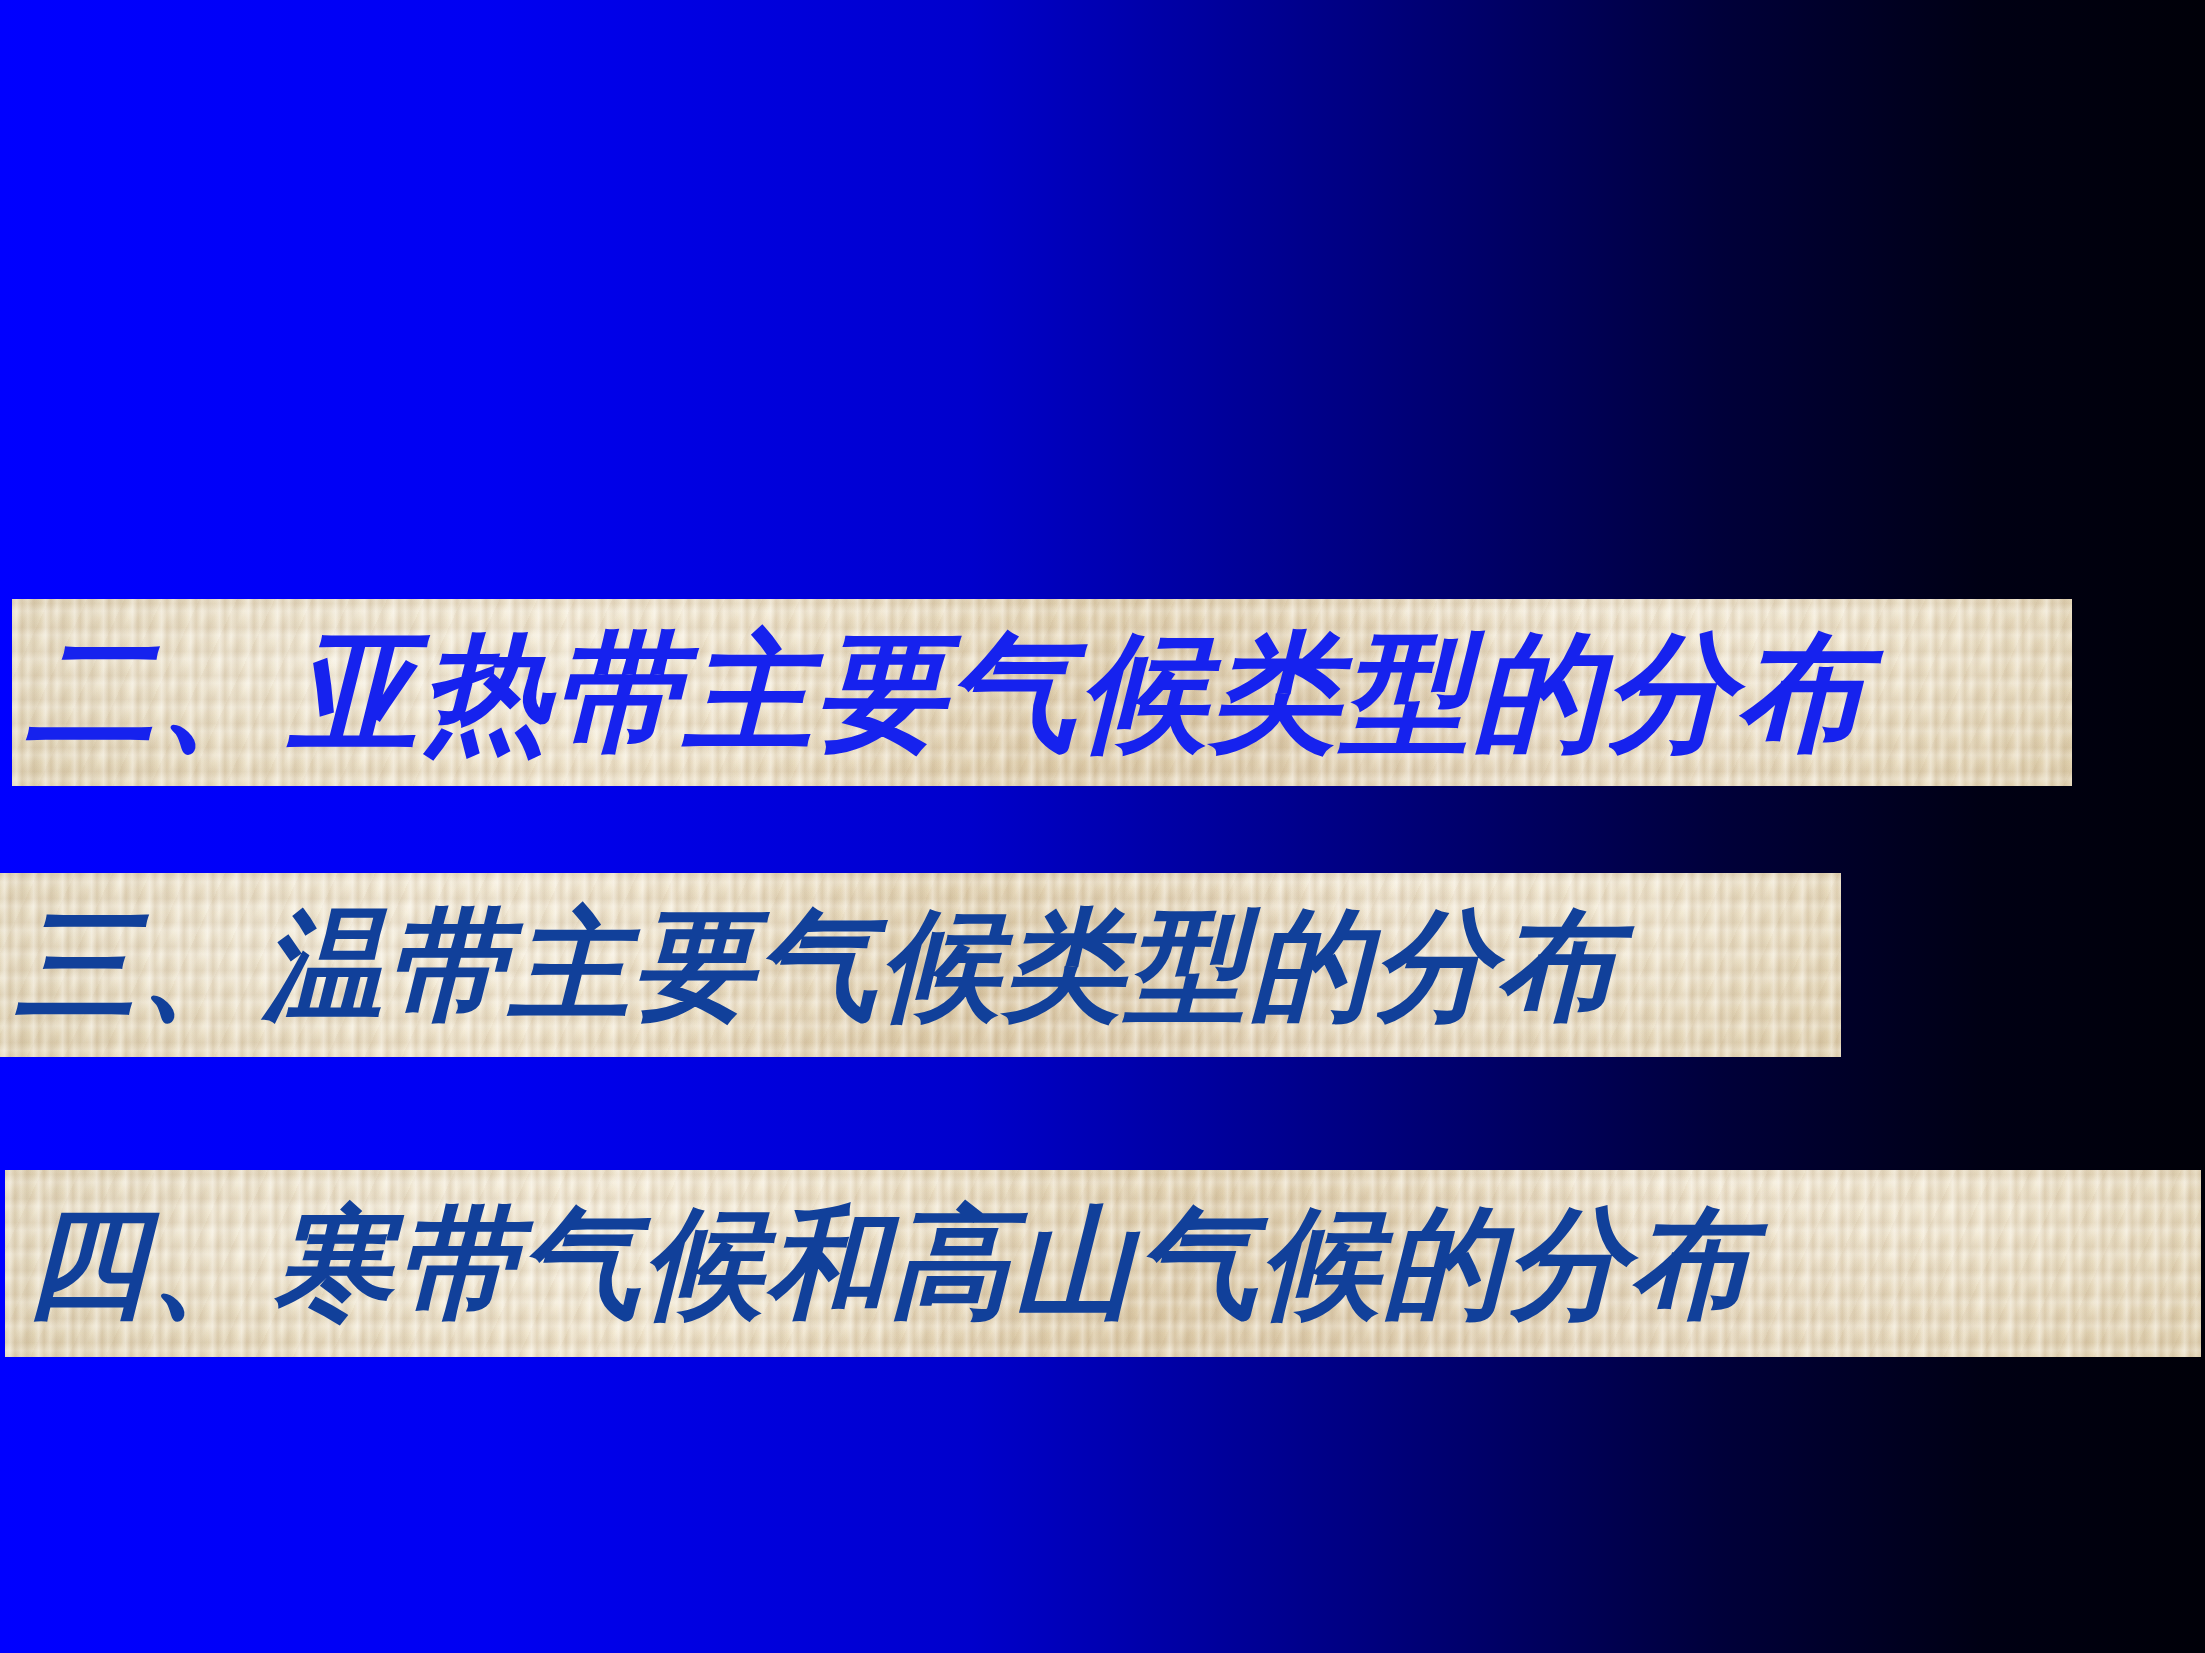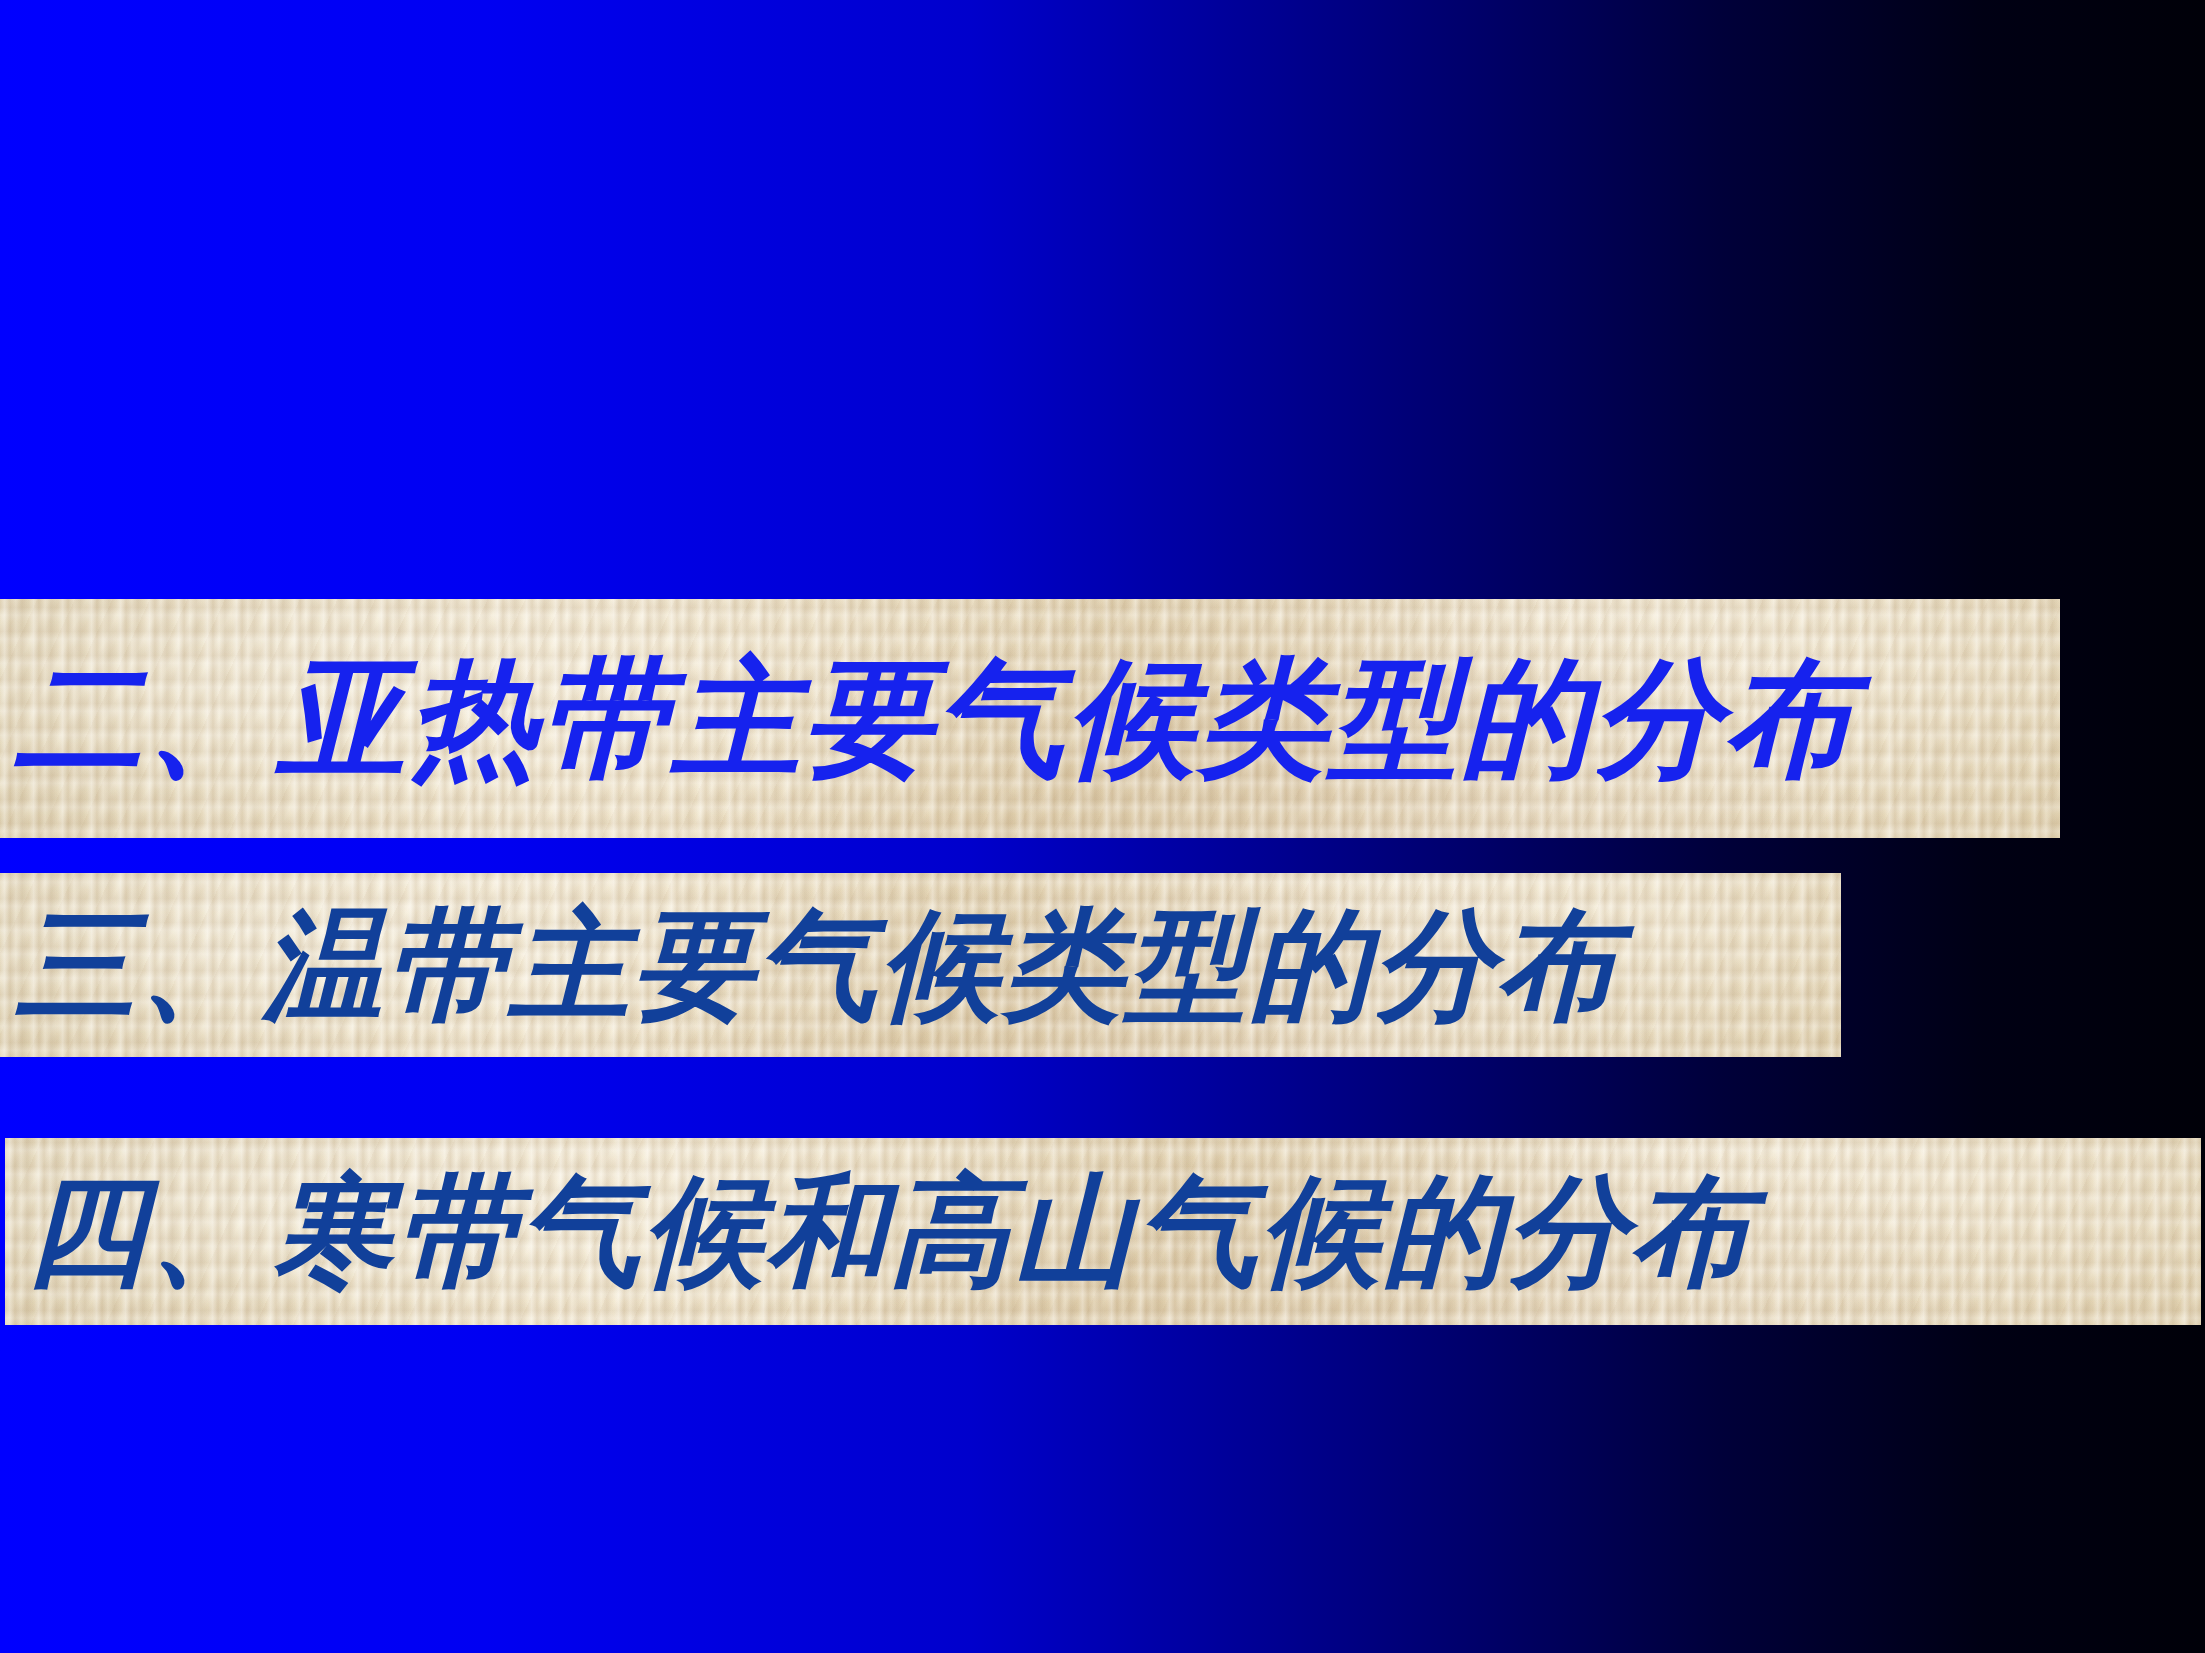--- a/index.html
+++ b/index.html
@@ -67,23 +67,23 @@
     font-family: "DejaVu Sans", "Liberation Sans", sans-serif;
     font-weight: bold;
     font-style: italic;
     letter-spacing: 0.02em;
     line-height: 1;
     user-select: none;
   }
 
   
   #band-1 { left: 5.4px;  top: 328px;  width: 1823px; height: 184px; }
-  #band-2 { left: 0px;  top: 599px;  width: 2060px; height: 239px; }
+  #band-2 { left: 12px;  top: 599px;  width: 2060px; height: 187px; }
   #band-3 { left: 0px;  top: 873px; width: 1841px; height: 184px; }
-  #band-4 { left: 5.4px;  top: 1138px; width: 2196px; height: 187px; }
+  #band-4 { left: 5.4px;  top: 1170px; width: 2196px; height: 187px; }
 
   #band-1 .band-text { font-size: 129px; color: #1622EE; padding-left: 18.4px; }
   #band-2 .band-text { font-size: 129px; color: #1622EE; padding-left: 13.8px; }
   #band-3 .band-text { font-size: 121px; color: #11409A; padding-left: 15.3px; }
   #band-4 .band-text { font-size: 121px; color: #11409A; padding-left: 20px; }
 </style>
 </head>
 <body>
 
 <div id="slide">

